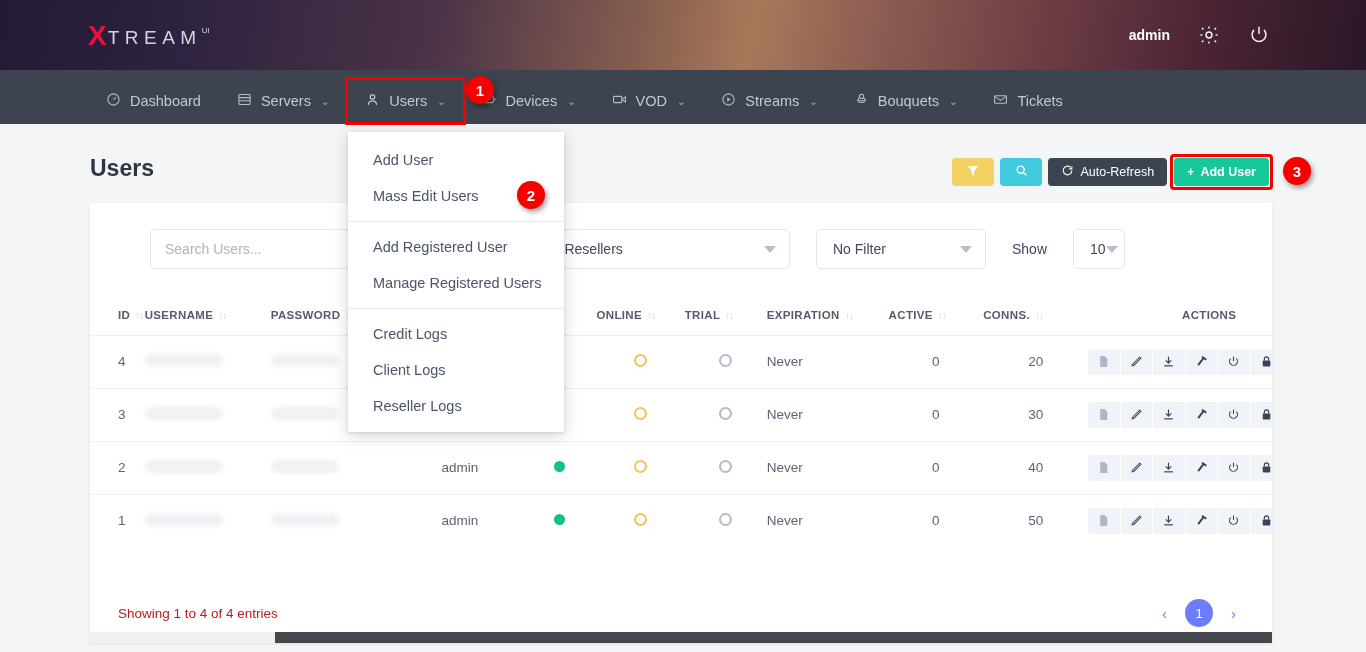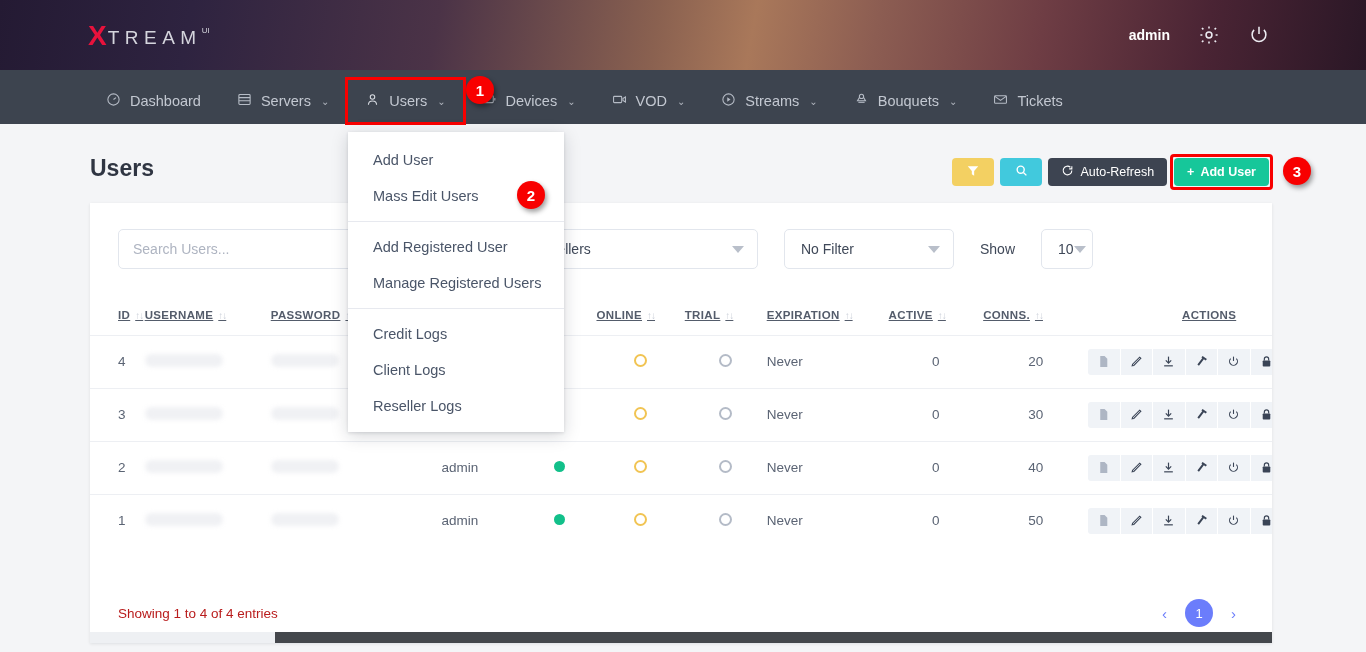--- a/index.html
+++ b/index.html
@@ -106,21 +106,21 @@
   .tb-refresh { background: #3d4451; padding: 0 13px; }
   .tb-add { background: #16c79a; padding: 0 13px; font-weight: bold; }
   .tb-wrap-add { outline: 3px solid #f80000; border-radius: 1px; padding: 1px; display:flex; }
 
   
   .card {
     position: absolute; left: 90px; top: 203px; width: 1182px; height: 440px;
     background: #fff; box-shadow: 0 1px 3px rgba(30,35,50,.10);
   }
   .filters {
-    display: flex; align-items: center; height: 92px; padding: 0 28px; gap: 26px;
+    display: flex; align-items: center; height: 92px; padding: 0 28px; gap: 26px; margin-left: 32px;
   }
   .txt-input {
     width: 352px; height: 40px; border: 1px solid #e2e6ed; border-radius: 5px;
     padding: 0 14px; font-size: 14px; color: #424a58; outline: none;
     font-family: "Liberation Sans", sans-serif; background: #fff;
   }
   .txt-input::placeholder { color: #aeb4c1; }
   .sel {
     height: 40px; border: 1px solid #e2e6ed; border-radius: 5px;
     display: flex; align-items: center; justify-content: space-between;
@@ -134,21 +134,20 @@
               border-right: 6px solid transparent; border-top: 7px solid #b9bfca; }
   .show-lbl { font-size: 14px; color: #3f4858; }
 
   
   .tablewrap { position: relative; overflow: hidden; height: 290px; }
   table { border-collapse: collapse; width: 1240px; table-layout: fixed; }
   thead th {
     font-size: 11.5px; color: #545c6b; font-weight: bold; letter-spacing: .35px;
     text-align: left; padding: 12px 0 12px 0; height: 40px; vertical-align: middle;
     white-space: nowrap;
-    text-decoration: underline;
   }
   thead th .sorter { color: #c9ced8; font-size: 10px; margin-left: 5px; letter-spacing: -1px;}
   tbody td {
     font-size: 13.5px; color: #5b6474; height: 53px; vertical-align: middle;
     border-top: 1px solid #edeff3; white-space: nowrap;
   }
   tbody tr:first-child td { border-top: 1px solid #edeff3; }
   .c-id      { width: 52px; padding-left: 28px; }
   .c-user    { width: 120px; }
   .c-pass    { width: 120px; }

